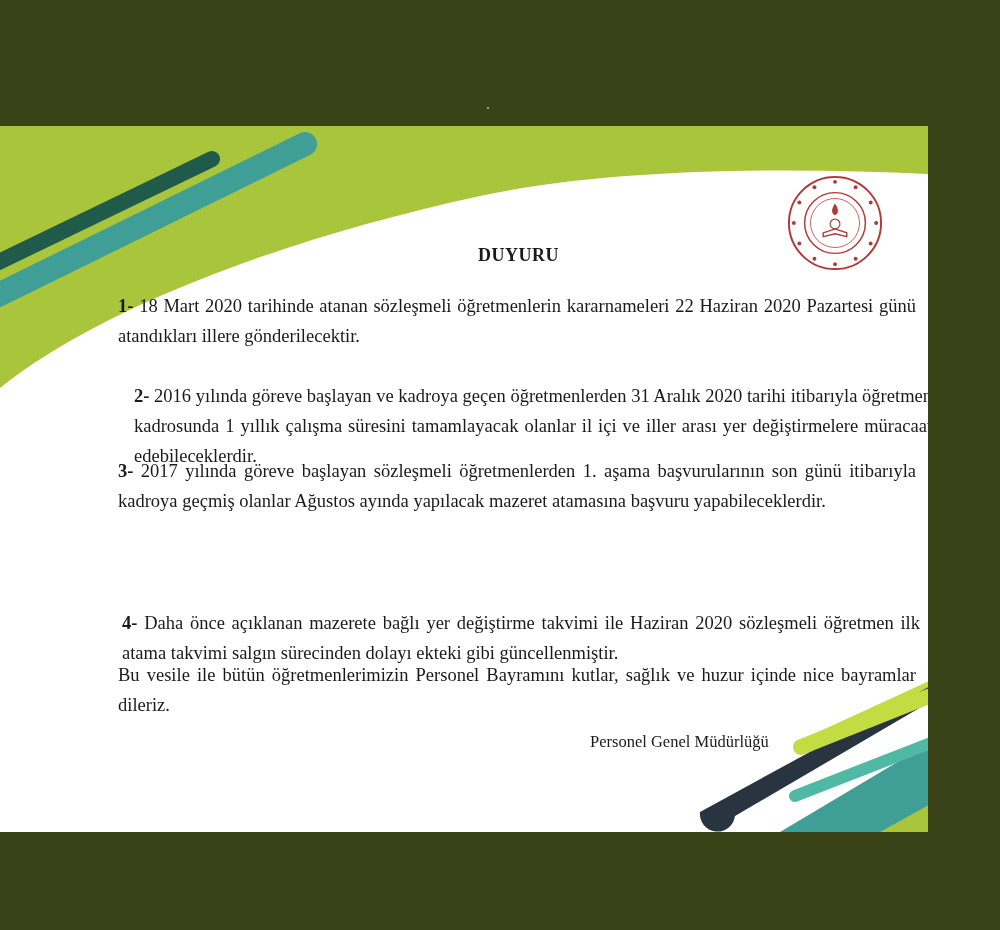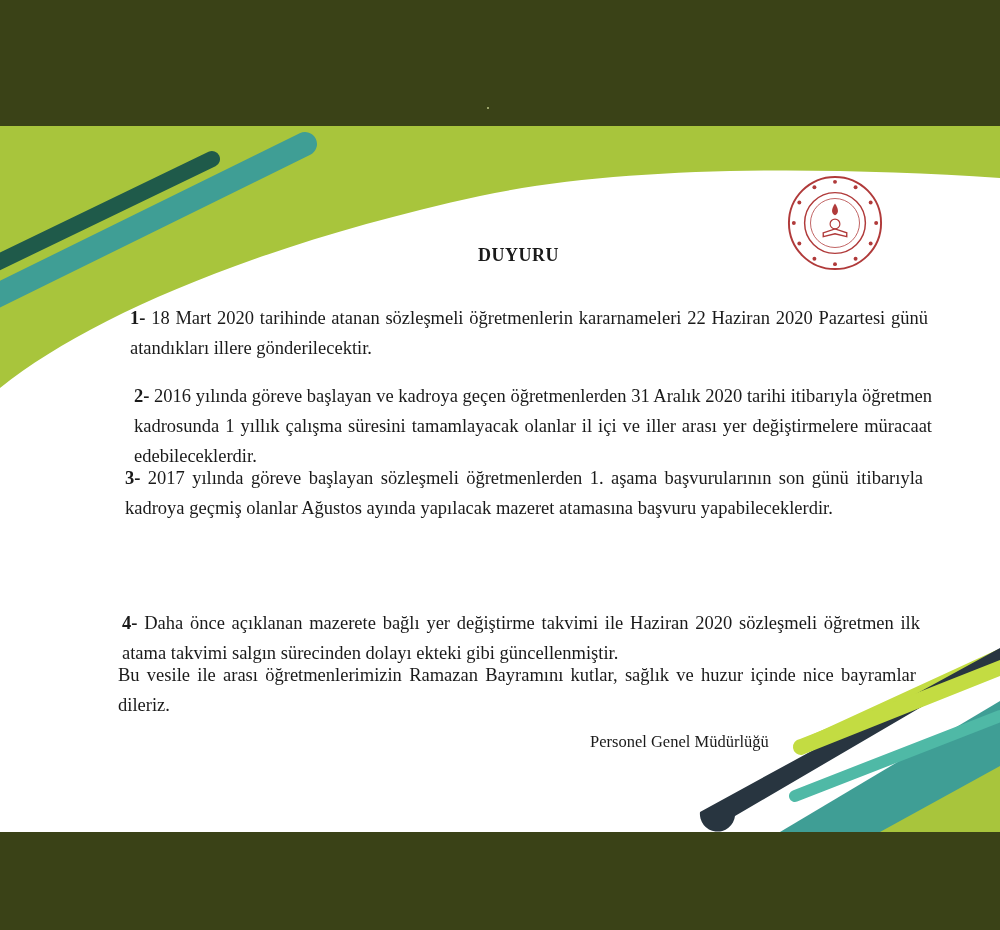--- a/index.html
+++ b/index.html
@@ -4,21 +4,21 @@
   <style>
     html, body { margin: 0; padding: 0; }
     body {
       width: 1000px; height: 930px; position: relative; overflow: hidden;
       background: #3a4217;
       font-family: "Liberation Serif", serif;
     }
     .top-band { position: absolute; left: 0; top: 0; width: 1000px; height: 126px; background: #3a4217; }
     .bottom-band { position: absolute; left: 0; top: 832px; width: 1000px; height: 98px; background: #3a4217; }
     .dot { position: absolute; left: 487px; top: 107px; width: 2px; height: 2px; background: #9aa36a; }
-    .page { position: absolute; left: 0; top: 126px; width: 1000px; height: 706px; background: #ffffff; overflow: hidden; }
+    .page { position: absolute; left: 0; top: 126px; width: 928px; height: 706px; background: #ffffff; overflow: hidden; }
     .page svg.deco { position: absolute; left: 0; top: 0; }
     .emblem { position: absolute; left: 786px; top: 48px; width: 98px; height: 98px; }
     .title {
       position: absolute; left: 0; width: 1037px; top: 119px; text-align: center;
       font-weight: bold; font-size: 18px; color: #1a1a1a; letter-spacing: 0.5px;
     }
     .para {
       position: absolute; left: 118px; width: 798px;
       font-size: 18.5px; line-height: 30px; color: #1a1a1a; text-align: justify;
     }
@@ -67,26 +67,26 @@
         <circle cx="13.6" cy="29" r="2"></circle>
         <circle cx="29" cy="13.6" r="2"></circle>
       <path d="M50,30 C46,36 46,40 50,42 C54,40 54,36 50,30 Z"></path>
     </g>
     <path d="M38,60 L50,56 L62,60 L62,64 L50,61 L38,64 Z" fill="none" stroke="#b03a3a" stroke-width="1.4"></path>
     <circle cx="50" cy="51" r="5" fill="none" stroke="#b03a3a" stroke-width="1.2"></circle>
   </svg>
 
   <div class="title">DUYURU</div>
 
-  <p class="para" style="top:165px;margin:12px;"><b>1-</b><span> 18 Mart 2020 tarihinde atanan sözleşmeli öğretmenlerin kararnameleri 22 Haziran 2020 Pazartesi günü atandıkları illere gönderilecektir.</span></p>
+  <p class="para" style="top:165px;margin:0;"><b>1-</b><span> 18 Mart 2020 tarihinde atanan sözleşmeli öğretmenlerin kararnameleri 22 Haziran 2020 Pazartesi günü atandıkları illere gönderilecektir.</span></p>
 
   <p class="para" style="top:239px;margin:16px;"><b>2-</b><span> 2016 yılında göreve başlayan ve kadroya geçen öğretmenlerden 31 Aralık 2020 tarihi itibarıyla öğretmen kadrosunda 1 yıllık çalışma süresini tamamlayacak olanlar il içi ve iller arası yer değiştirmelere müracaat edebileceklerdir.</span></p>
 
-  <p class="para" style="top:330px;margin:7px;"><b>3-</b><span> 2017 yılında göreve başlayan sözleşmeli öğretmenlerden 1. aşama başvurularının son günü itibarıyla kadroya geçmiş olanlar Ağustos ayında yapılacak mazeret atamasına başvuru yapabileceklerdir.</span></p>
+  <p class="para" style="top:330px;margin:0;"><b>3-</b><span> 2017 yılında göreve başlayan sözleşmeli öğretmenlerden 1. aşama başvurularının son günü itibarıyla kadroya geçmiş olanlar Ağustos ayında yapılacak mazeret atamasına başvuru yapabileceklerdir.</span></p>
 
   <p class="para" style="top:478px;margin:4px;"><b>4-</b><span> Daha önce açıklanan mazerete bağlı yer değiştirme takvimi ile Haziran 2020 sözleşmeli öğretmen ilk atama takvimi salgın sürecinden dolayı ekteki gibi güncellenmiştir.</span></p>
 
-  <p class="para" style="top:534px;margin:0;">Bu vesile ile arası öğretmenlerimizin Ramazan Bayramını kutlar, sağlık ve huzur içinde nice bayramlar dileriz.</p>
+  <p class="para" style="top:534px;margin:0;">Bu vesile ile bütün öğretmenlerimizin Personel Bayramını kutlar, sağlık ve huzur içinde nice bayramlar dileriz.</p>
 
   <div class="sign">Personel Genel Müdürlüğü</div>
 </div>
 
 <div class="bottom-band"></div>
 
 </body></html>

